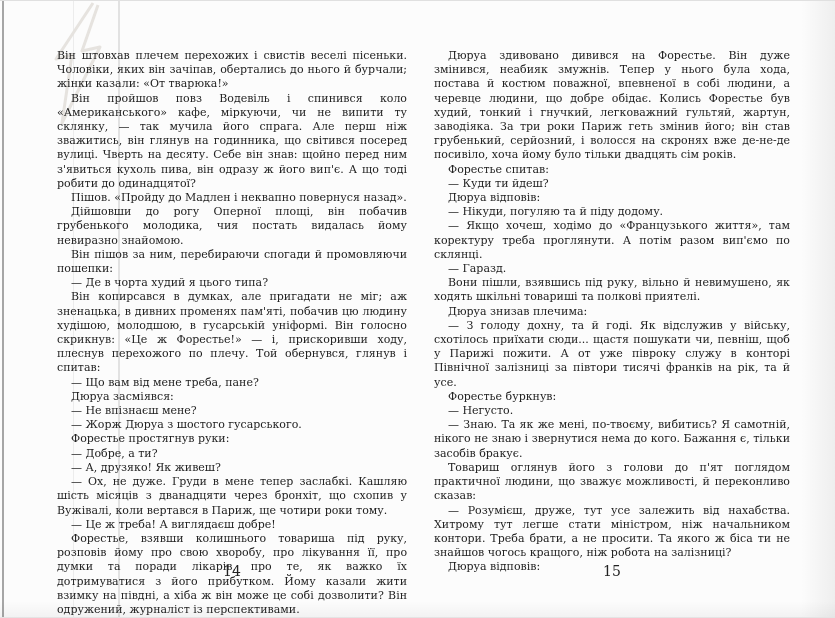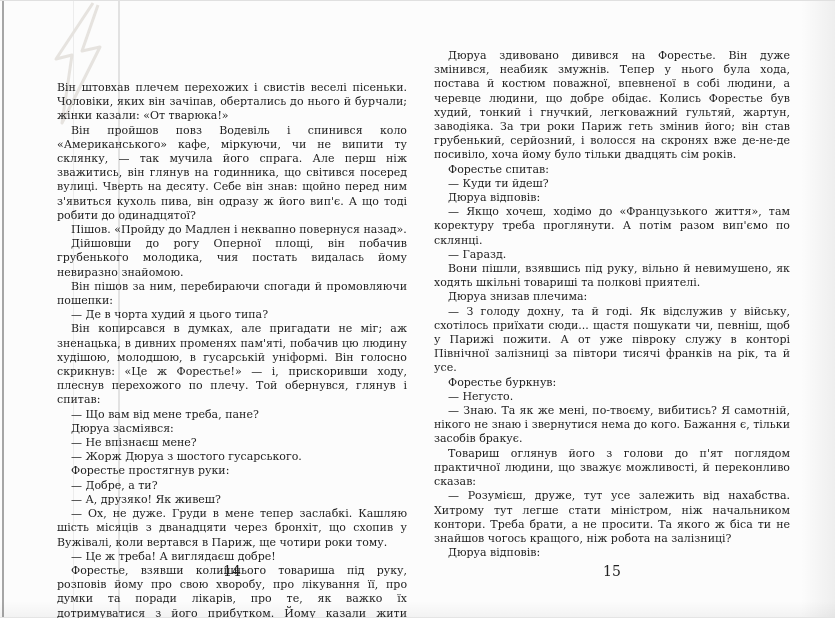--- a/index.html
+++ b/index.html
@@ -66,21 +66,21 @@
     top: 48px;
     font-family: "DejaVu Serif", "Liberation Serif", serif;
     font-size: 11px;
     line-height: 14.2px;
     text-align: justify;
     color: #222222;
   }
   .text-left  { left: 57px; width: 350px; }
   .text-right { left: 14px; width: 356px; }
   .para { margin: 0; text-indent: 14px; }
-  .para.no-indent { text-indent: 0; margin-top: 32px; }
+  .para.no-indent { text-indent: 0; }
   .page-number {
     position: absolute;
     bottom: 38px;
     font-family: "DejaVu Serif", "Liberation Serif", serif;
     font-size: 14px;
     color: #222222;
     text-align: center;
   }
   .num-left  { left: 57px; width: 350px; }
   .num-right { left: 14px; width: 356px; }
@@ -121,20 +121,21 @@
         </div>
       <div class="page-number num-left">14</div>
     </div>
 
     <div class="page-zone page-right-zone">
       <div class="page-text text-right">
           <p class="para">Дюруа здивовано дивився на Форестье. Він дуже змінився, неабияк змужнів. Тепер у нього була хода, постава й костюм поважної, впевненої в собі людини, а черевце людини, що добре обідає. Колись Форестье був худий, тонкий і гнучкий, легковажний гультяй, жартун, заводіяка. За три роки Париж геть змінив його; він став грубенький, серйозний, і волосся на скронях вже де-не-де посивіло, хоча йому було тільки двадцять сім років.</p>
           <p class="para">Форестье спитав:</p>
           <p class="para">— Куди ти йдеш?</p>
           <p class="para">Дюруа відповів:</p>
+          <p class="para">— Нікуди, погуляю та й піду додому.</p>
           <p class="para">— Якщо хочеш, ходімо до «Французького життя», там коректуру треба проглянути. А потім разом вип'ємо по склянці.</p>
           <p class="para">— Гаразд.</p>
           <p class="para">Вони пішли, взявшись під руку, вільно й невимушено, як ходять шкільні товариші та полкові приятелі.</p>
           <p class="para">Дюруа знизав плечима:</p>
           <p class="para">— З голоду дохну, та й годі. Як відслужив у війську, схотілось приїхати сюди... щастя пошукати чи, певніш, щоб у Парижі пожити. А от уже півроку служу в конторі Північної залізниці за півтори тисячі франків на рік, та й усе.</p>
           <p class="para">Форестье буркнув:</p>
           <p class="para">— Негусто.</p>
           <p class="para">— Знаю. Та як же мені, по-твоєму, вибитись? Я самотній, нікого не знаю і звернутися нема до кого. Бажання є, тільки засобів бракує.</p>
           <p class="para">Товариш оглянув його з голови до п'ят поглядом практичної людини, що зважує можливості, й переконливо сказав:</p>
           <p class="para">— Розумієш, друже, тут усе залежить від нахабства. Хитрому тут легше стати міністром, ніж начальником контори. Треба брати, а не просити. Та якого ж біса ти не знайшов чогось кращого, ніж робота на залізниці?</p>

